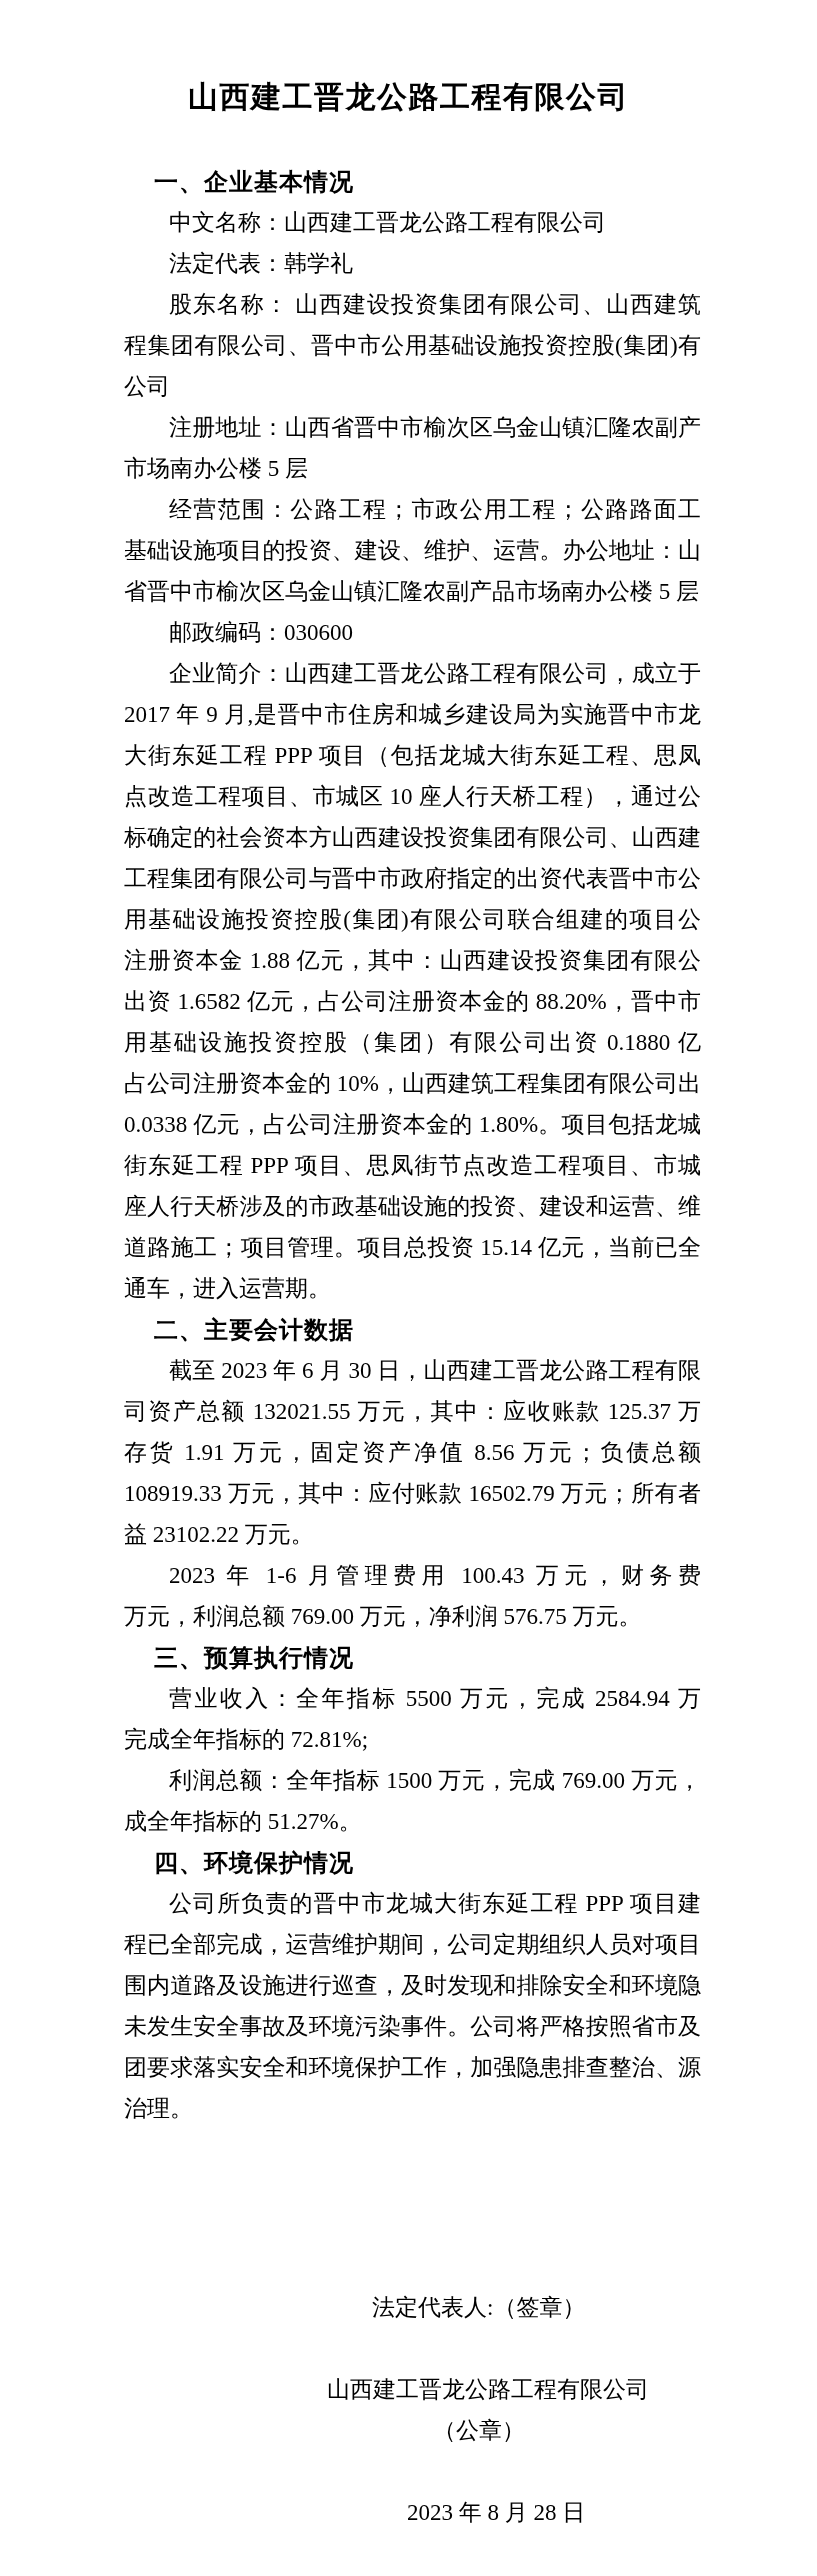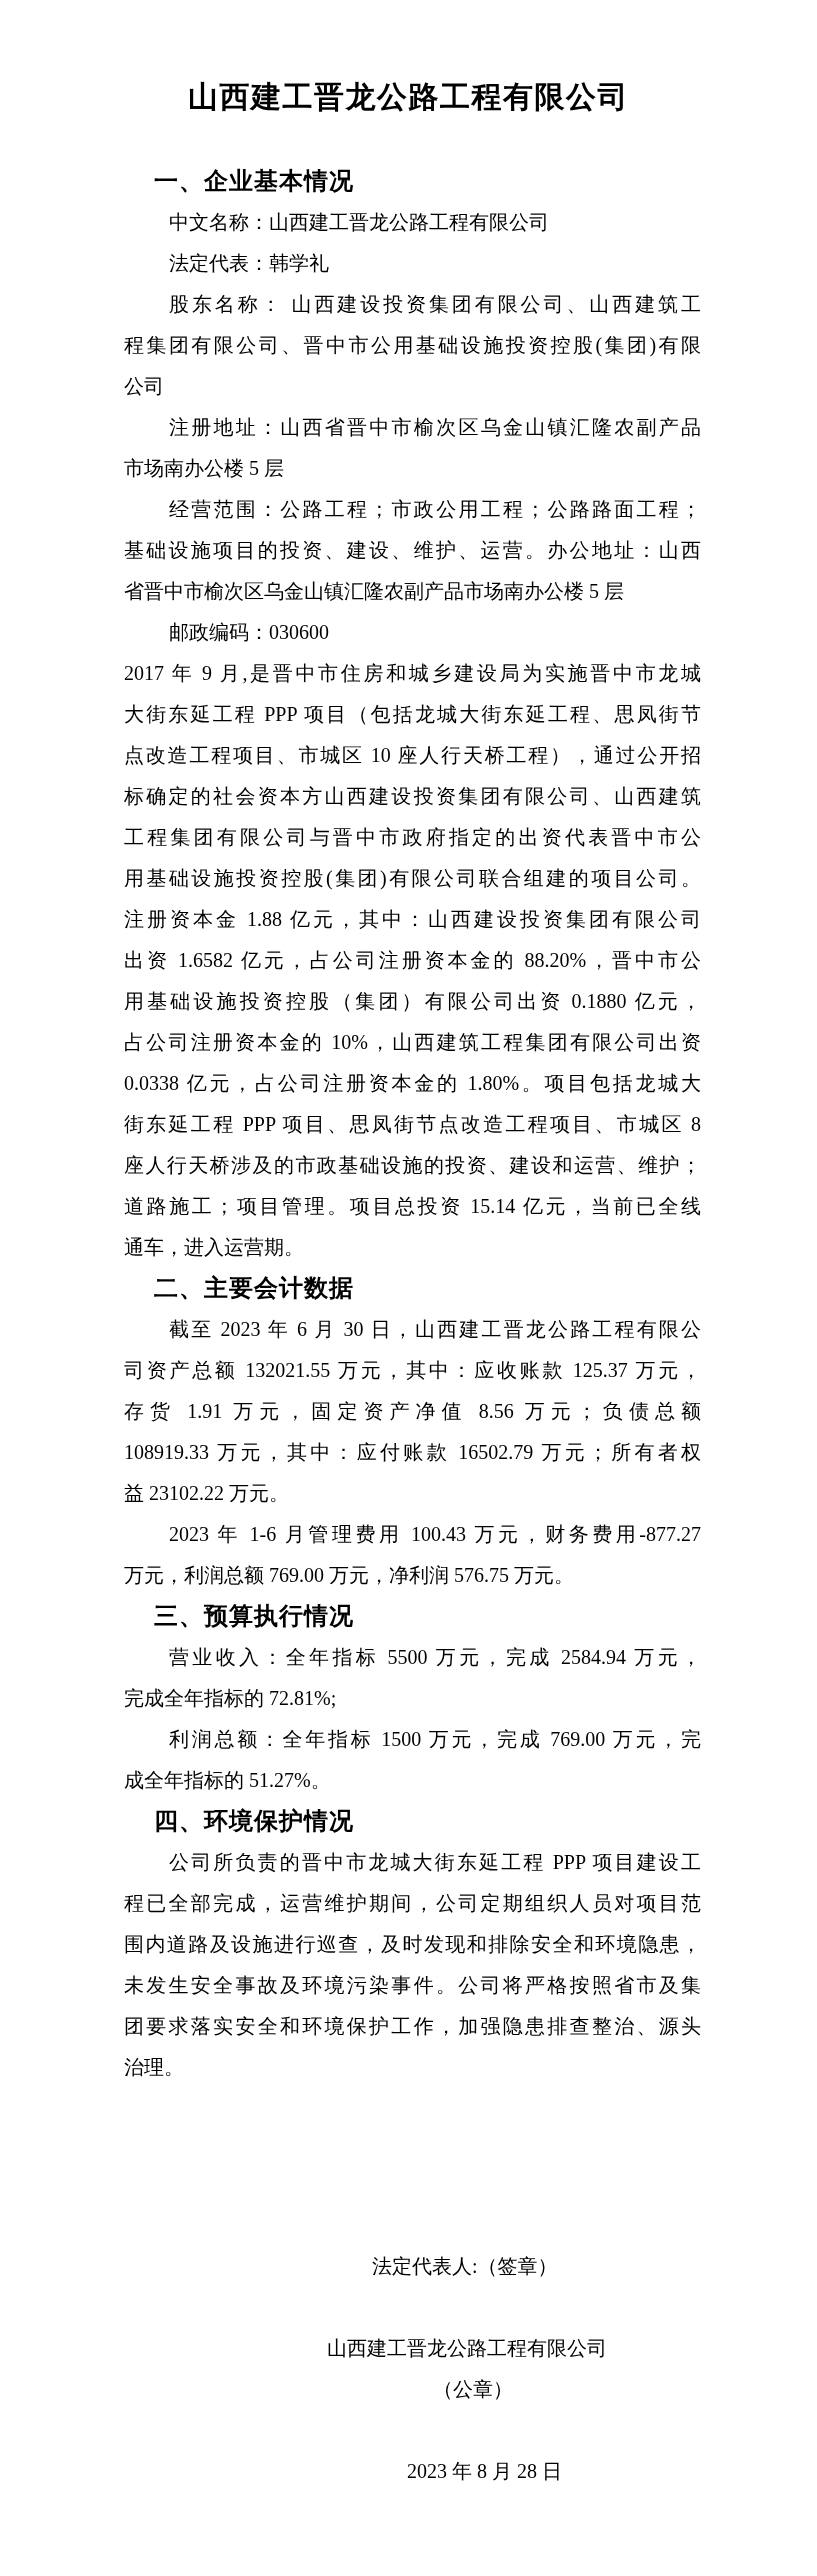--- a/index.html
+++ b/index.html
@@ -26,25 +26,25 @@
     white-space: nowrap;
   }
   .body-block {
     margin-top: 45px;
     padding-left: 124px;
     padding-right: 116px;
   }
   .bline {
     height: 41px;
     line-height: 41px;
-    font-size: 20px;
+    font-size: 23px;
     overflow: hidden;
   }
   .bline.head {
-    font-family: Liberation Serif, serif;
+    font-family: Liberation Sans, sans-serif;
     font-weight: bold;
     font-size: 24px;
     text-indent: 30px;
     letter-spacing: 1px;
   }
   .bline.fill {
     text-align: justify;
     text-align-last: justify;
     text-justify: inter-character;
   }
@@ -65,20 +65,21 @@
       <div class="bline ind">法定代表：韩学礼</div>
       <div class="bline fill ind">股东名称： 山西建设投资集团有限公司、山西建筑工</div>
       <div class="bline fill">程集团有限公司、晋中市公用基础设施投资控股(集团)有限</div>
       <div class="bline">公司</div>
       <div class="bline fill ind">注册地址：山西省晋中市榆次区乌金山镇汇隆农副产品</div>
       <div class="bline">市场南办公楼 5 层</div>
       <div class="bline fill ind">经营范围：公路工程；市政公用工程；公路路面工程；</div>
       <div class="bline fill">基础设施项目的投资、建设、维护、运营。办公地址：山西</div>
       <div class="bline">省晋中市榆次区乌金山镇汇隆农副产品市场南办公楼 5 层</div>
       <div class="bline ind">邮政编码：030600</div>
+      <div class="bline fill ind">企业简介：山西建工晋龙公路工程有限公司，成立于</div>
       <div class="bline fill">2017 年 9 月,是晋中市住房和城乡建设局为实施晋中市龙城</div>
       <div class="bline fill">大街东延工程 PPP 项目（包括龙城大街东延工程、思凤街节</div>
       <div class="bline fill">点改造工程项目、市城区 10 座人行天桥工程），通过公开招</div>
       <div class="bline fill">标确定的社会资本方山西建设投资集团有限公司、山西建筑</div>
       <div class="bline fill">工程集团有限公司与晋中市政府指定的出资代表晋中市公</div>
       <div class="bline fill">用基础设施投资控股(集团)有限公司联合组建的项目公司。</div>
       <div class="bline fill">注册资本金 1.88 亿元，其中：山西建设投资集团有限公司</div>
       <div class="bline fill">出资 1.6582 亿元，占公司注册资本金的 88.20%，晋中市公</div>
       <div class="bline fill">用基础设施投资控股（集团）有限公司出资 0.1880 亿元，</div>
       <div class="bline fill">占公司注册资本金的 10%，山西建筑工程集团有限公司出资</div>

